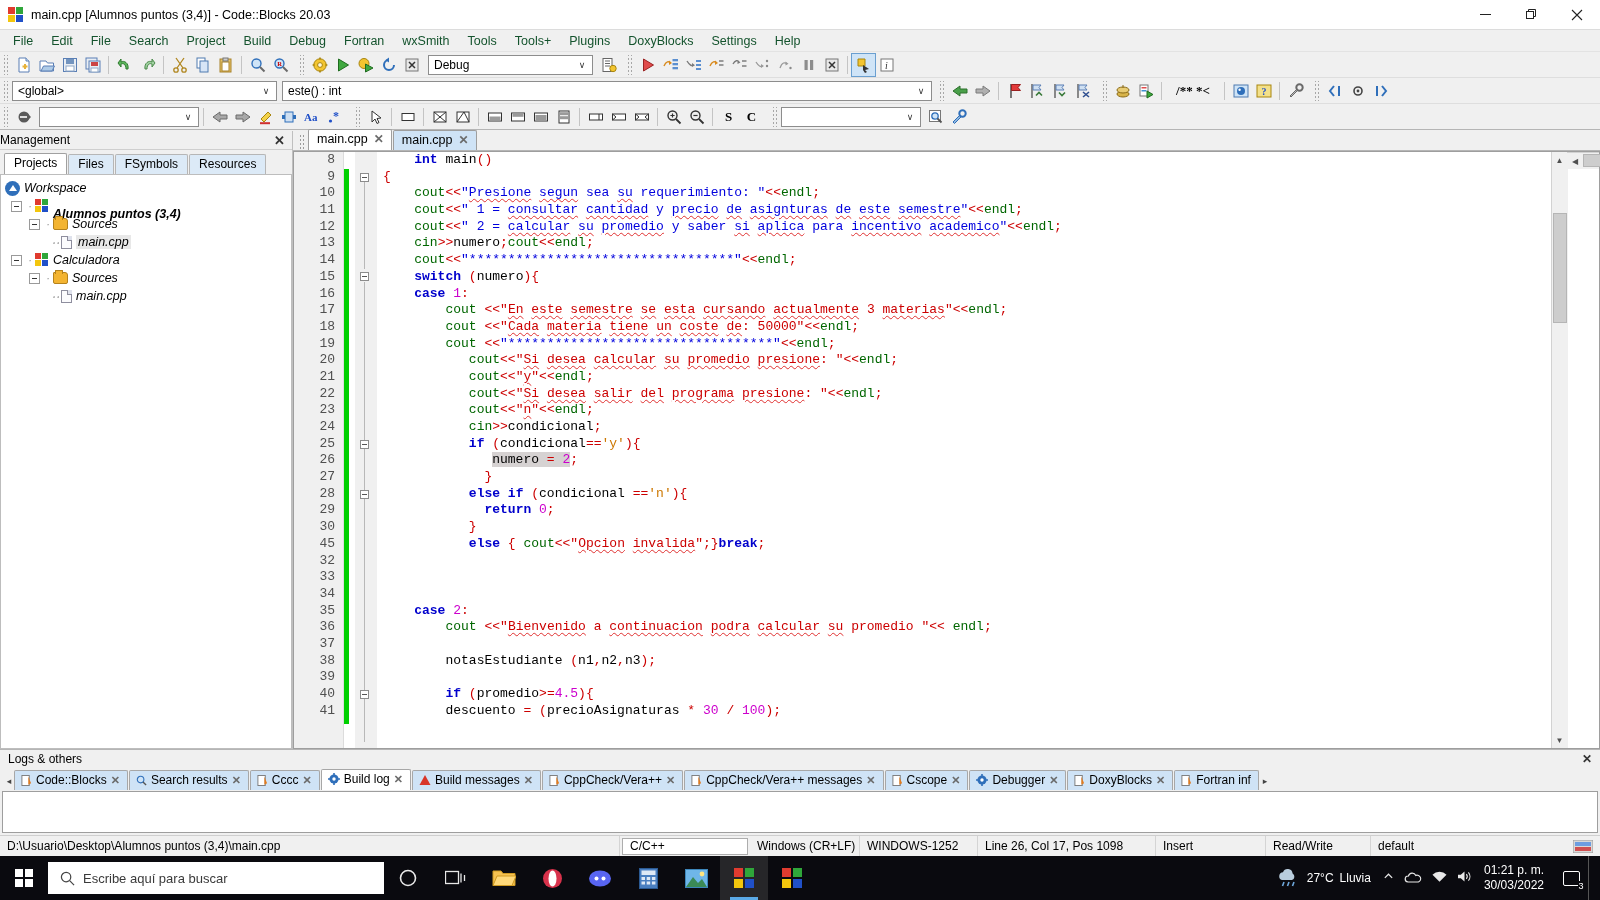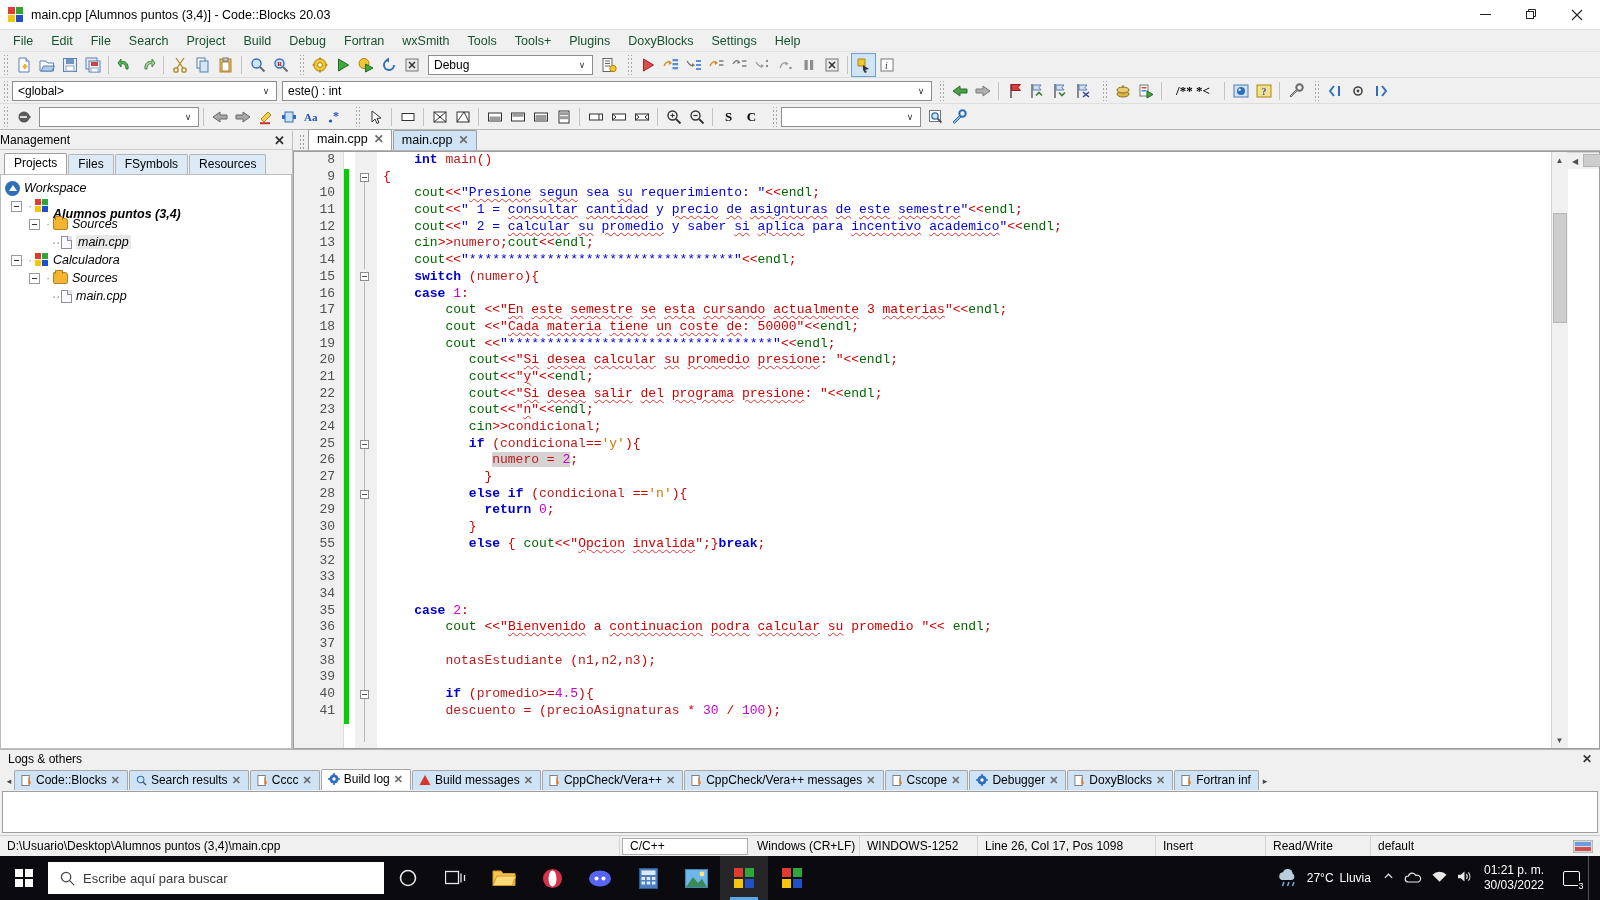--- a/index.html
+++ b/index.html
@@ -112,21 +112,21 @@
   .code-lines { flex:1; position:relative; overflow:hidden; background:#fff; }
   .codefont { font-family:"Liberation Mono","DejaVu Sans Mono",monospace; font-size:13px; line-height:16.7px; }
   .ln { height:16.7px; color:#505050; }
   .cl { height:16.7px; white-space:pre; padding-left:6px; }
   
   .k  { color:#0000cc; font-weight:bold; }   
   .s  { color:#cc0000; }                      
   .sb { color:#0000dd; }                      
   .n  { color:#cc00cc; }                      
   .o  { color:#cc0000; }                      
-  .id { color:#b91c1c;margin-top:24px; }
+  .id { color:#000000;margin-top:24px; }
   .io { color:#006600; }                      
   .ch { color:#cc7700; }                      
   .br { color:#cc0000; }
   .sp { text-decoration: underline; text-decoration-style: wavy; text-decoration-color:#e03030;
         text-decoration-thickness:1px; text-underline-offset:2px; }
   .selhl { background:#d6d2d2; }
   .caret { display:inline-block; width:1px; height:13px; background:#000; vertical-align:-2px; margin-right:-1px; }
 
   .green-bar { position:absolute; left:0; top:0; width:5px; background:#00d000; }
   .foldbox { position:absolute; width:9px; height:9px; border:1px solid #8c8c8c; background:#fff; left:5px; }
@@ -830,21 +830,21 @@
             <div class="ln">21</div>
             <div class="ln">22</div>
             <div class="ln">23</div>
             <div class="ln">24</div>
             <div class="ln">25</div>
             <div class="ln">26</div>
             <div class="ln">27</div>
             <div class="ln">28</div>
             <div class="ln">29</div>
             <div class="ln">30</div>
-            <div class="ln">55</div>
+            <div class="ln">45</div>
             <div class="ln">32</div>
             <div class="ln">33</div>
             <div class="ln">34</div>
             <div class="ln">35</div>
             <div class="ln">36</div>
             <div class="ln">37</div>
             <div class="ln">38</div>
             <div class="ln">39</div>
             <div class="ln">40</div>
             <div class="ln">41</div>

